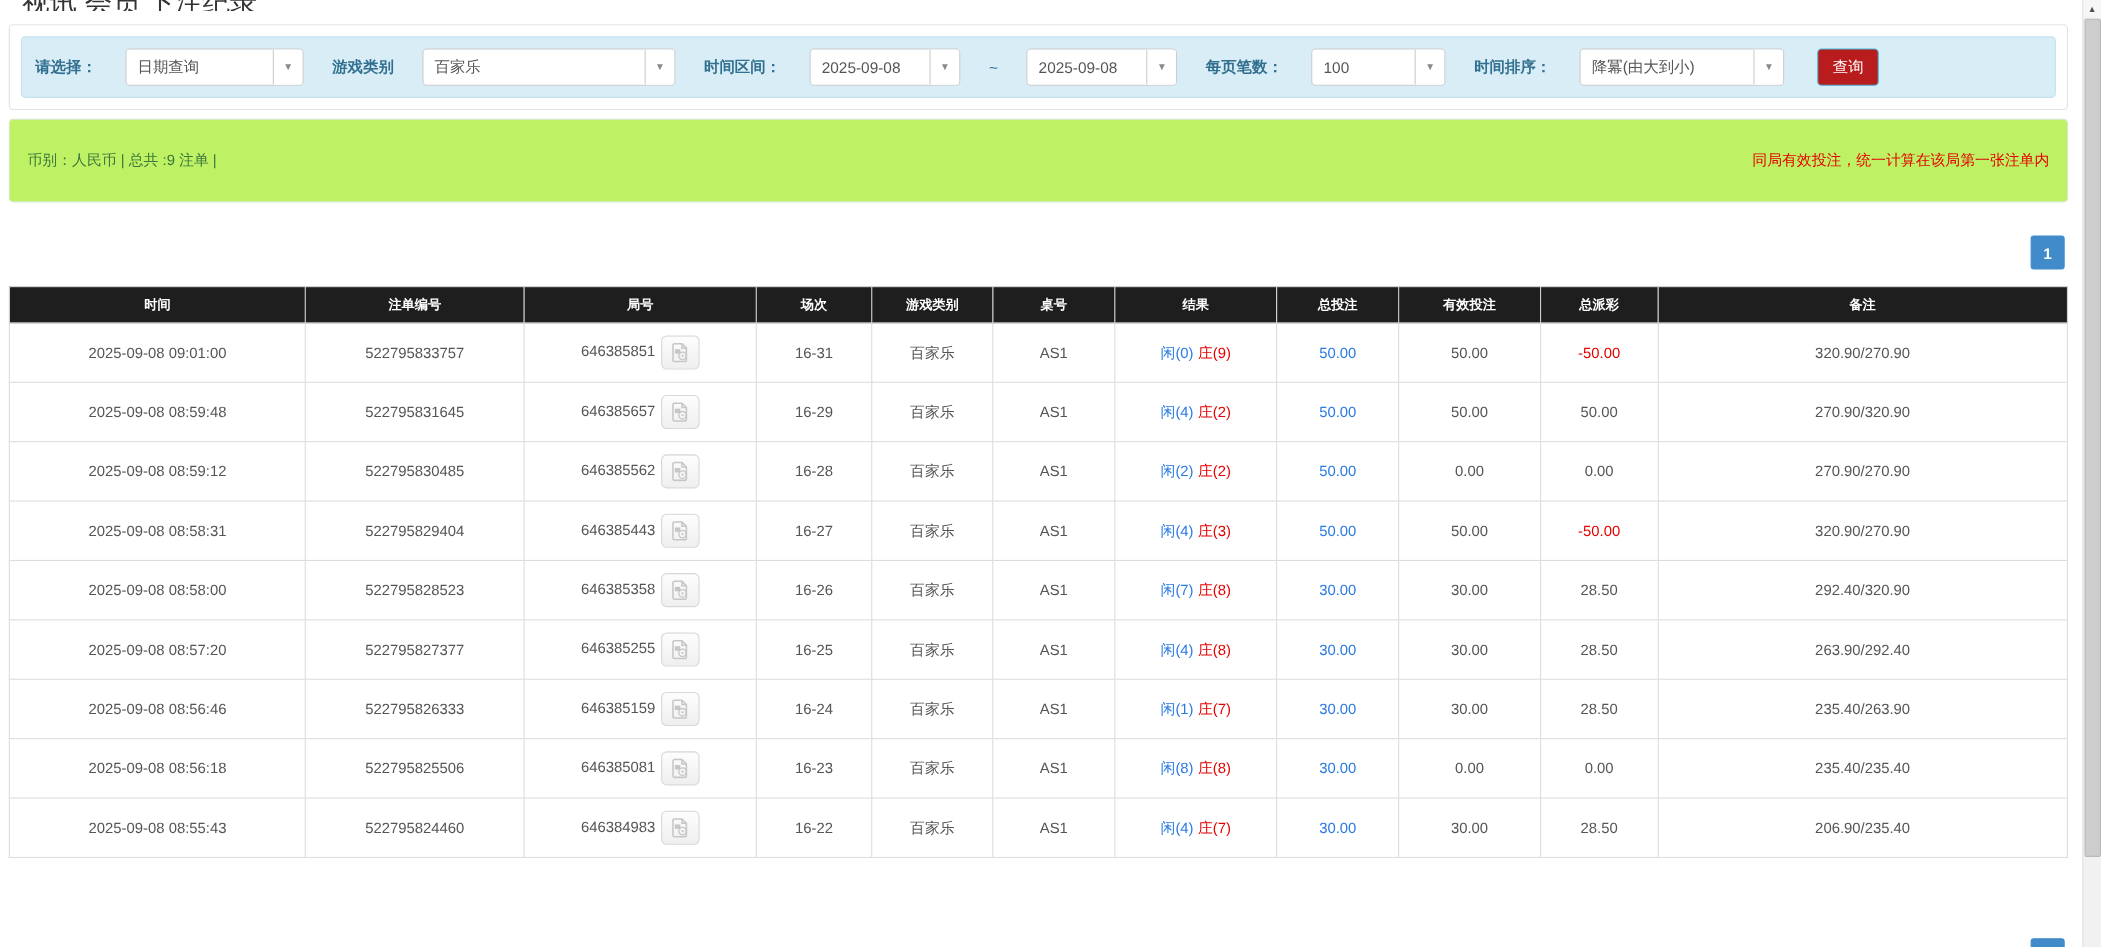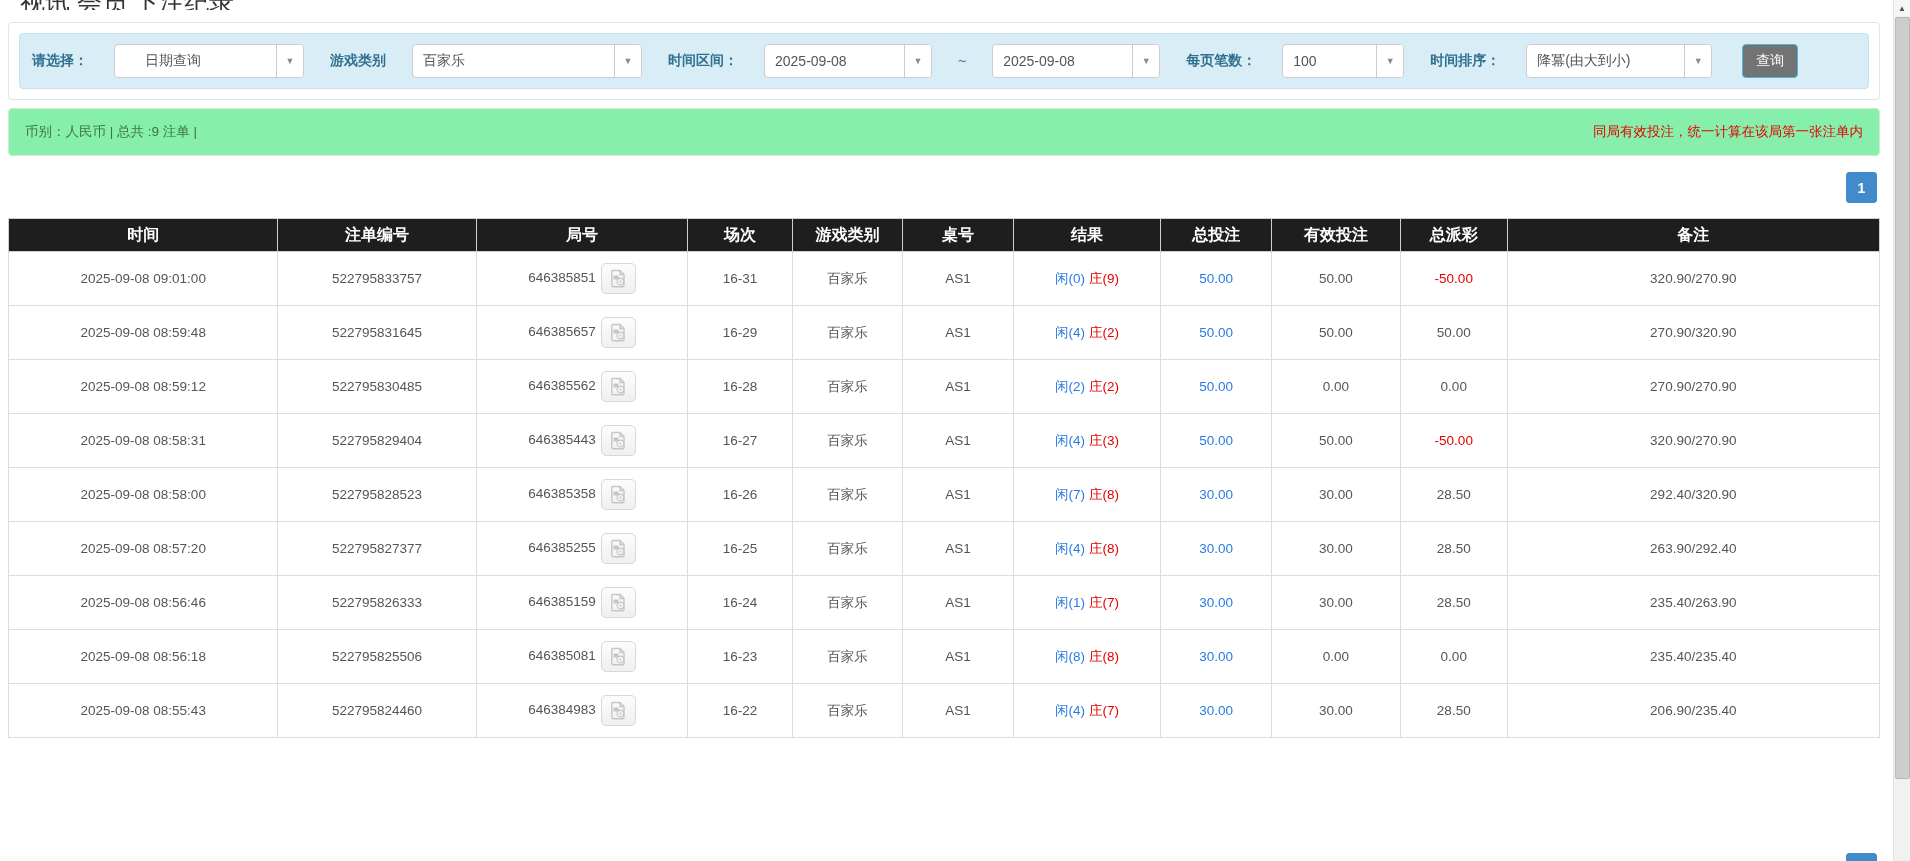--- a/index.html
+++ b/index.html
@@ -22,45 +22,45 @@
     padding:10px 12px; display:flex; align-items:center; gap:26px;
     color:#31708f; font-size:14px;
   }
   .filter-label { font-weight:bold; white-space:nowrap; }
   .combobox {
     background:#fff; border:1px solid #ccc; border-radius:4px; height:34px;
     display:inline-flex; align-items:stretch; overflow:hidden;
   }
   .cb-text { padding:0 10px; display:flex; align-items:center; color:#555; font-size:14px; flex:1; white-space:nowrap; }
   .cb-caret { width:27px; border-left:1px solid #ccc; display:flex; align-items:center; justify-content:center; color:#8a8a8a; font-size:9px; background:#fff; }
-  .w-select { width:190px;padding-left:20px; } .w-game { width:230px; } .w-date { width:168px;text-align:right; } .w-per { width:122px; } .w-sort { width:186px; }
+  .w-select { width:162px; } .w-game { width:230px; } .w-date { width:137px;text-align:right; } .w-per { width:122px; } .w-sort { width:186px; }
   .tilde { color:#31708f; }
   .search-btn {
-    background:#737373; border:1px solid #46b8da; color:#fff; border-radius:4px;
+    background:#b91c1c; border:1px solid #46b8da; color:#fff; border-radius:4px;
     font-size:14px; padding:7px 13px; margin-left:4px; cursor:pointer;
   }
   
   .summary-bar {
-    background:#86efac; border:1px solid #d6e9c6; border-radius:4px;
-    padding:14px 16px; display:flex; justify-content:space-between; align-items:center;
-    font-size:13.5px; color:#3c763d; margin-bottom:16px;
+    background:#bef264; border:1px solid #d6e9c6; border-radius:4px;
+    padding:28px 16px; display:flex; justify-content:space-between; align-items:center;
+    font-size:13.5px; color:#3c763d; margin-bottom:30px;
   }
   .summary-right { color:#e60000; }
   
   .pager-row { height:32px; margin-bottom:14px; position:relative; }
   .page-btn {
     position:absolute; right:3px; top:0; width:31px; height:31px;
     background:#428bca; color:#fff; border:1px solid #428bca; border-radius:3px;
     font-size:14px; font-weight:bold; display:flex; align-items:center; justify-content:center; cursor:pointer;
   }
   .page-btn.bottom { position:absolute; top:853px; right:33px; }
   
   table.records { width:100%; border-collapse:collapse; font-size:13.5px; color:#555; table-layout:fixed; }
   table.records th {
-    background:#1e1e1e; color:#fff; font-weight:bold; font-size:16px;
+    background:#1e1e1e; color:#fff; font-weight:bold; font-size:12px;
     height:33px; border:1px solid #cfcfcf; text-align:center; padding:0 4px;
   }
   table.records td {
     border:1px solid #ddd; height:54px; text-align:center; vertical-align:middle;
     background:#fff; padding:0 4px;
   }
   .blue { color:#2a7ae2; }
   .red, .neg { color:#e60000; }
   .result-player { color:#2a7ae2; margin-right:4px; }
   .result-banker { color:#e60000; }

